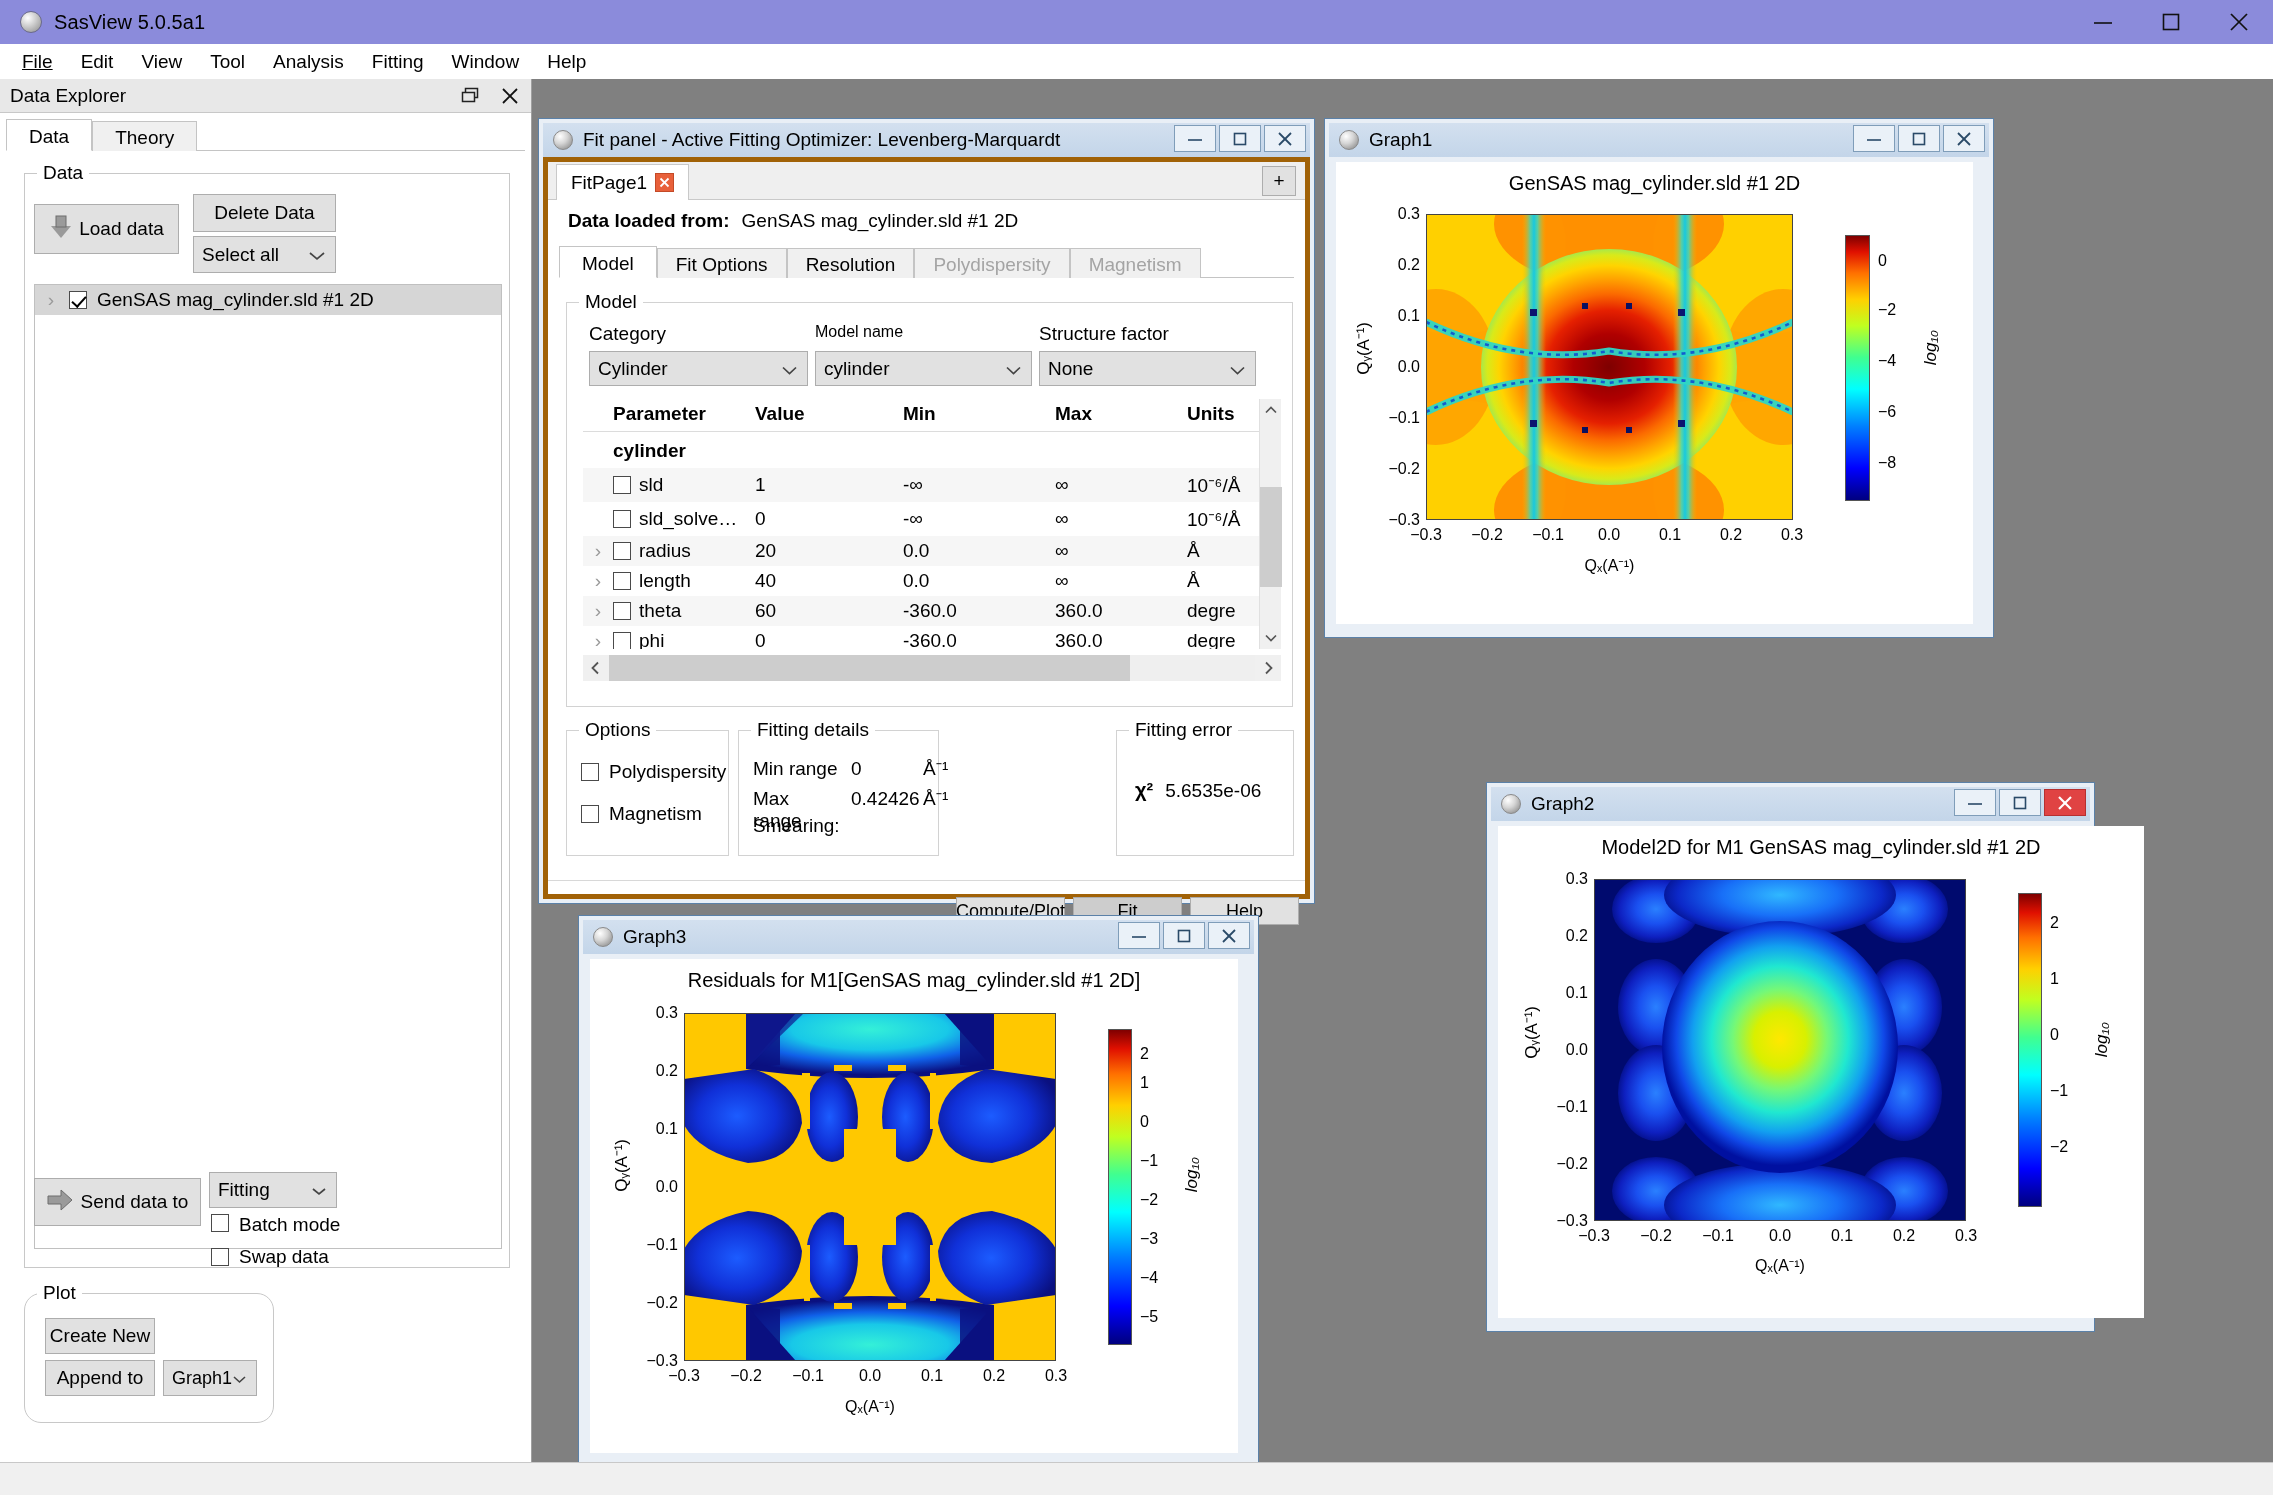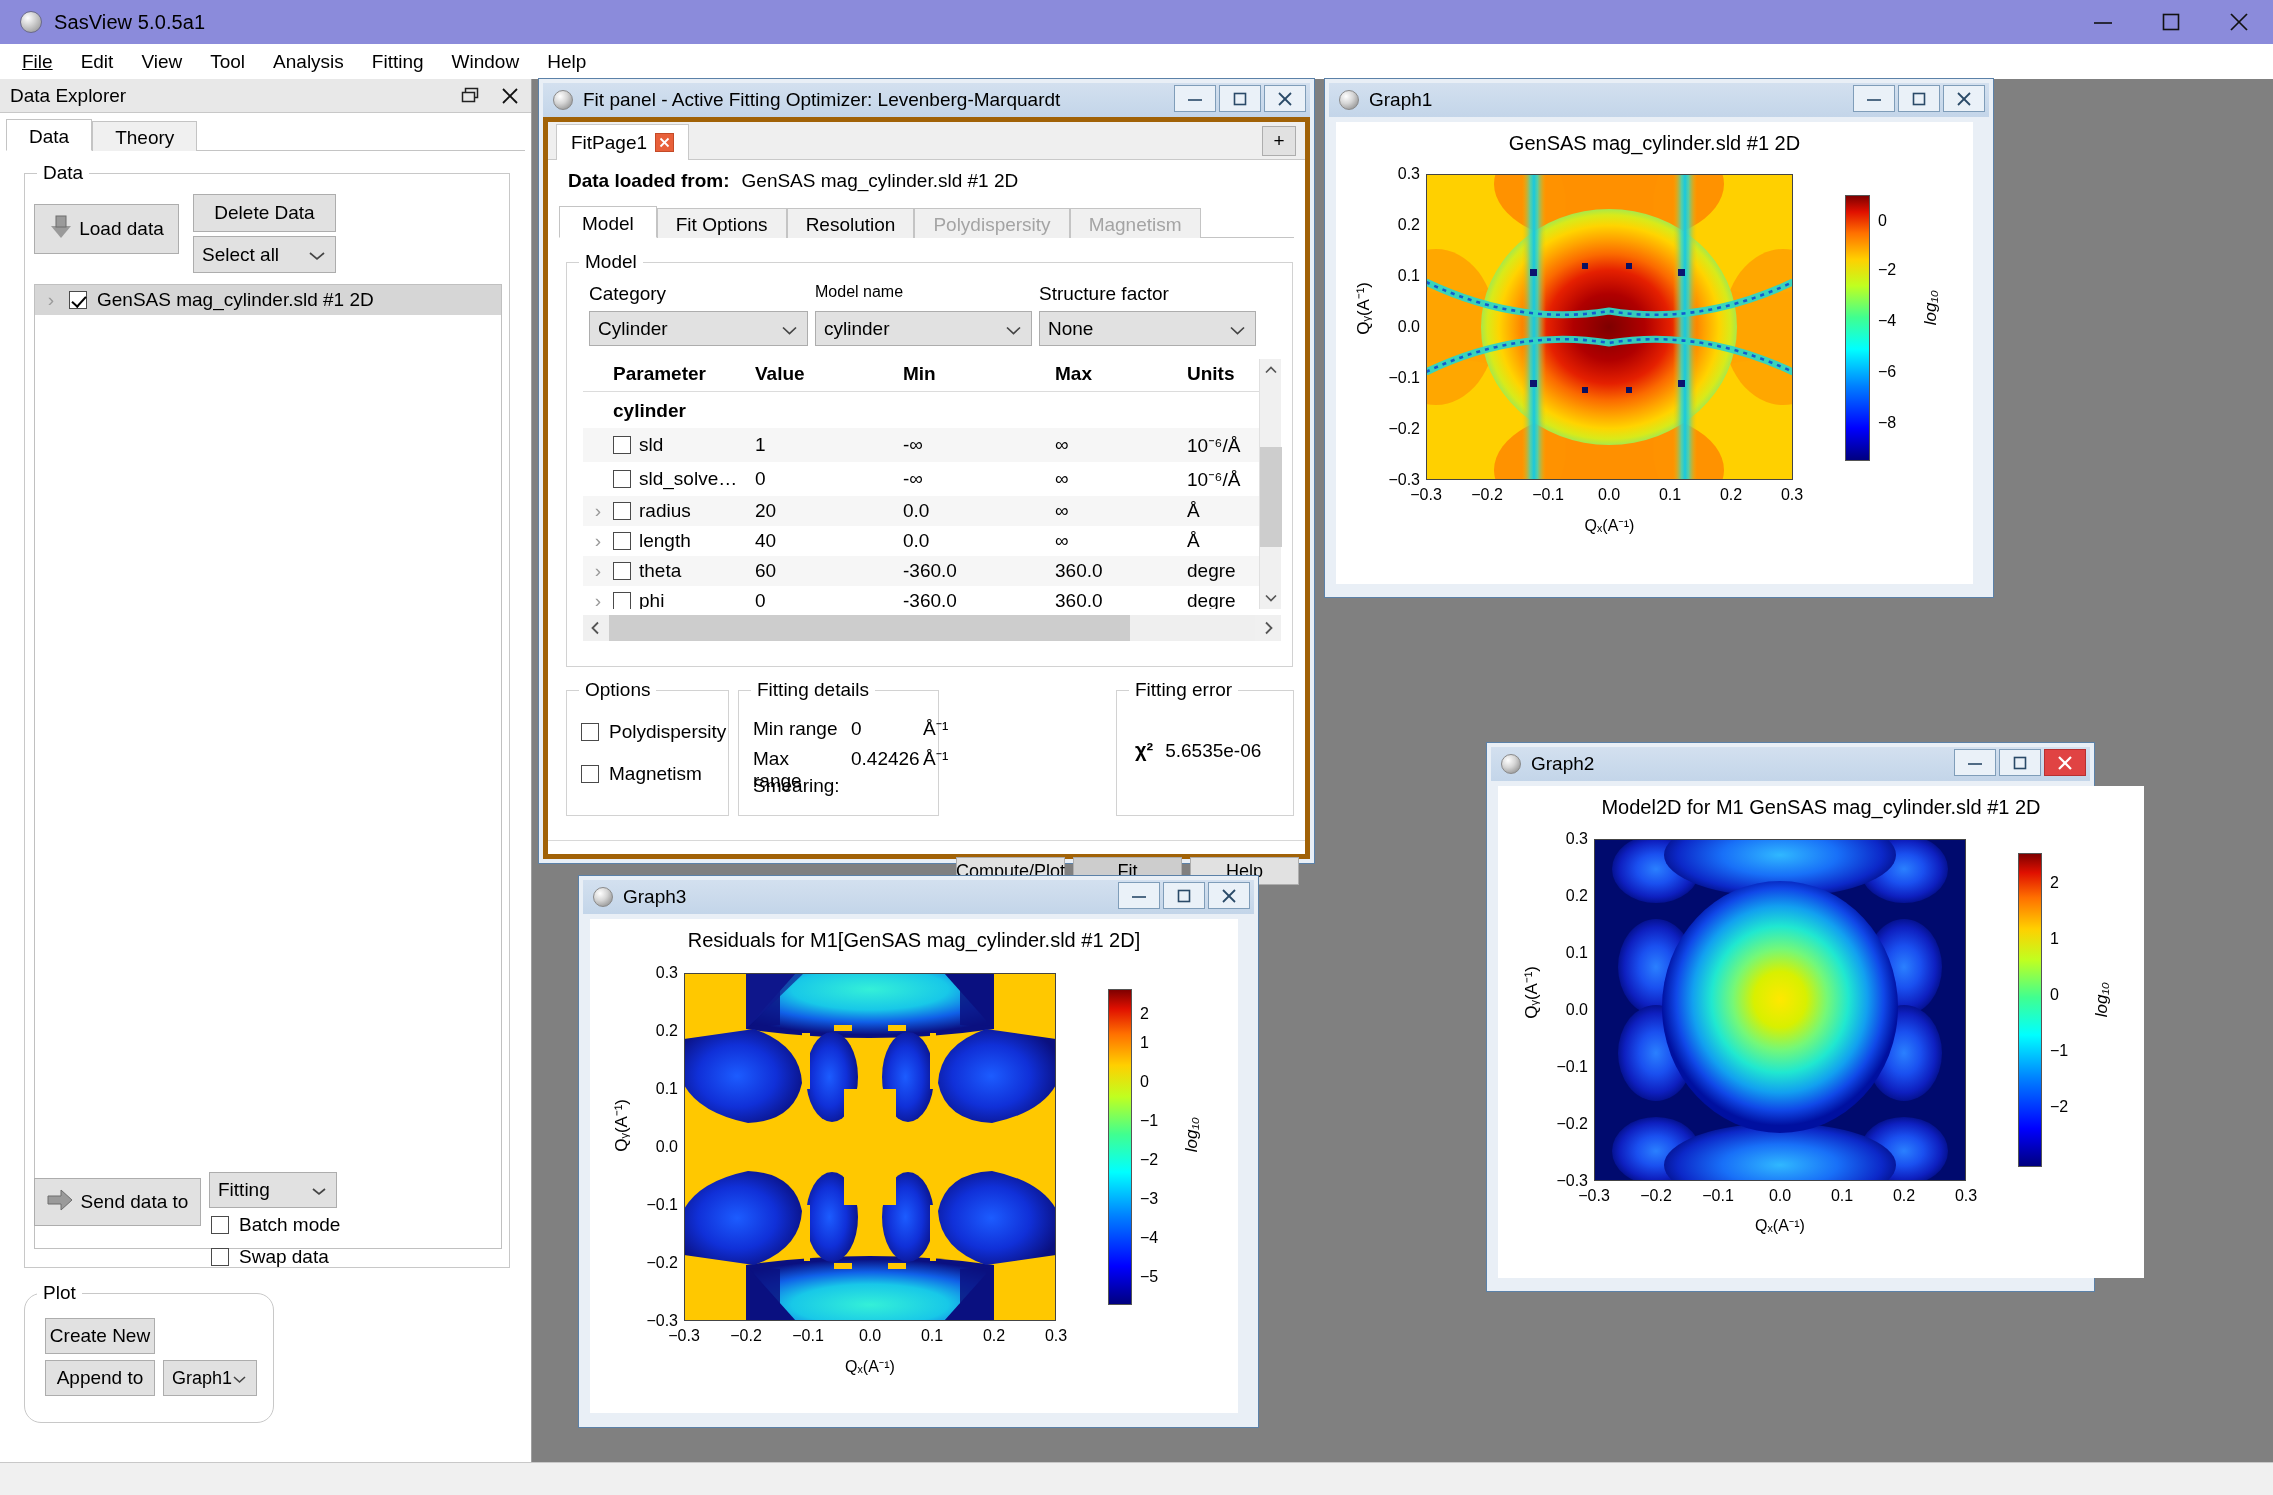--- a/index.html
+++ b/index.html
@@ -92,21 +92,21 @@
 
   .datalist{
     position:absolute; background:#fff; border:1px solid #c0c0c0;
   }
   .data-row{
     display:flex; align-items:center; height:30px; background:#d6d6d6; padding-left:8px; gap:10px;
   }
   .data-row .twisty{ color:#9a9a9a; font-size:19px; width:16px; text-align:center;}
 
   
-  .win{ position:absolute; background:#000000; }
+  .win{ position:absolute; background:#000000;margin-top:40px; }
   .win-frame{
     border:1px solid #5b81a8;
     background:#e9eff6;
     padding:4px;
     height:100%;
   }
   .win-title{
     height:34px; background:linear-gradient(to bottom,#d3e0ef 0%,#c3d5e9 100%);
     display:flex; align-items:center; position:relative;
   }
@@ -269,21 +269,21 @@
 
         <div class="combo" style="position:absolute; left:184px; top:998px; width:128px; height:36px;">
           <span>Fitting</span>
           <span class="arrow">
             <svg width="14" height="9">
                 <polyline points="1,2 7,7 13,2" fill="none" stroke="#444" stroke-width="1.7"></polyline>
               </svg>
           </span>
         </div>
 
-        <div style="position:absolute; left:186px; top:1040px; display:flex; align-items:center; gap:10px;">
+        <div style="position:absolute; left:186px; top:1040px; display:flex; gap:10px;">
           <span class="chk"></span>
           <span>Batch mode</span>
         </div>
 
         <div style="position:absolute; left:186px; top:1072px; display:flex; align-items:center; gap:10px;">
           <span class="chk"></span>
           <span>Swap data</span>
         </div>
       </div>
 

